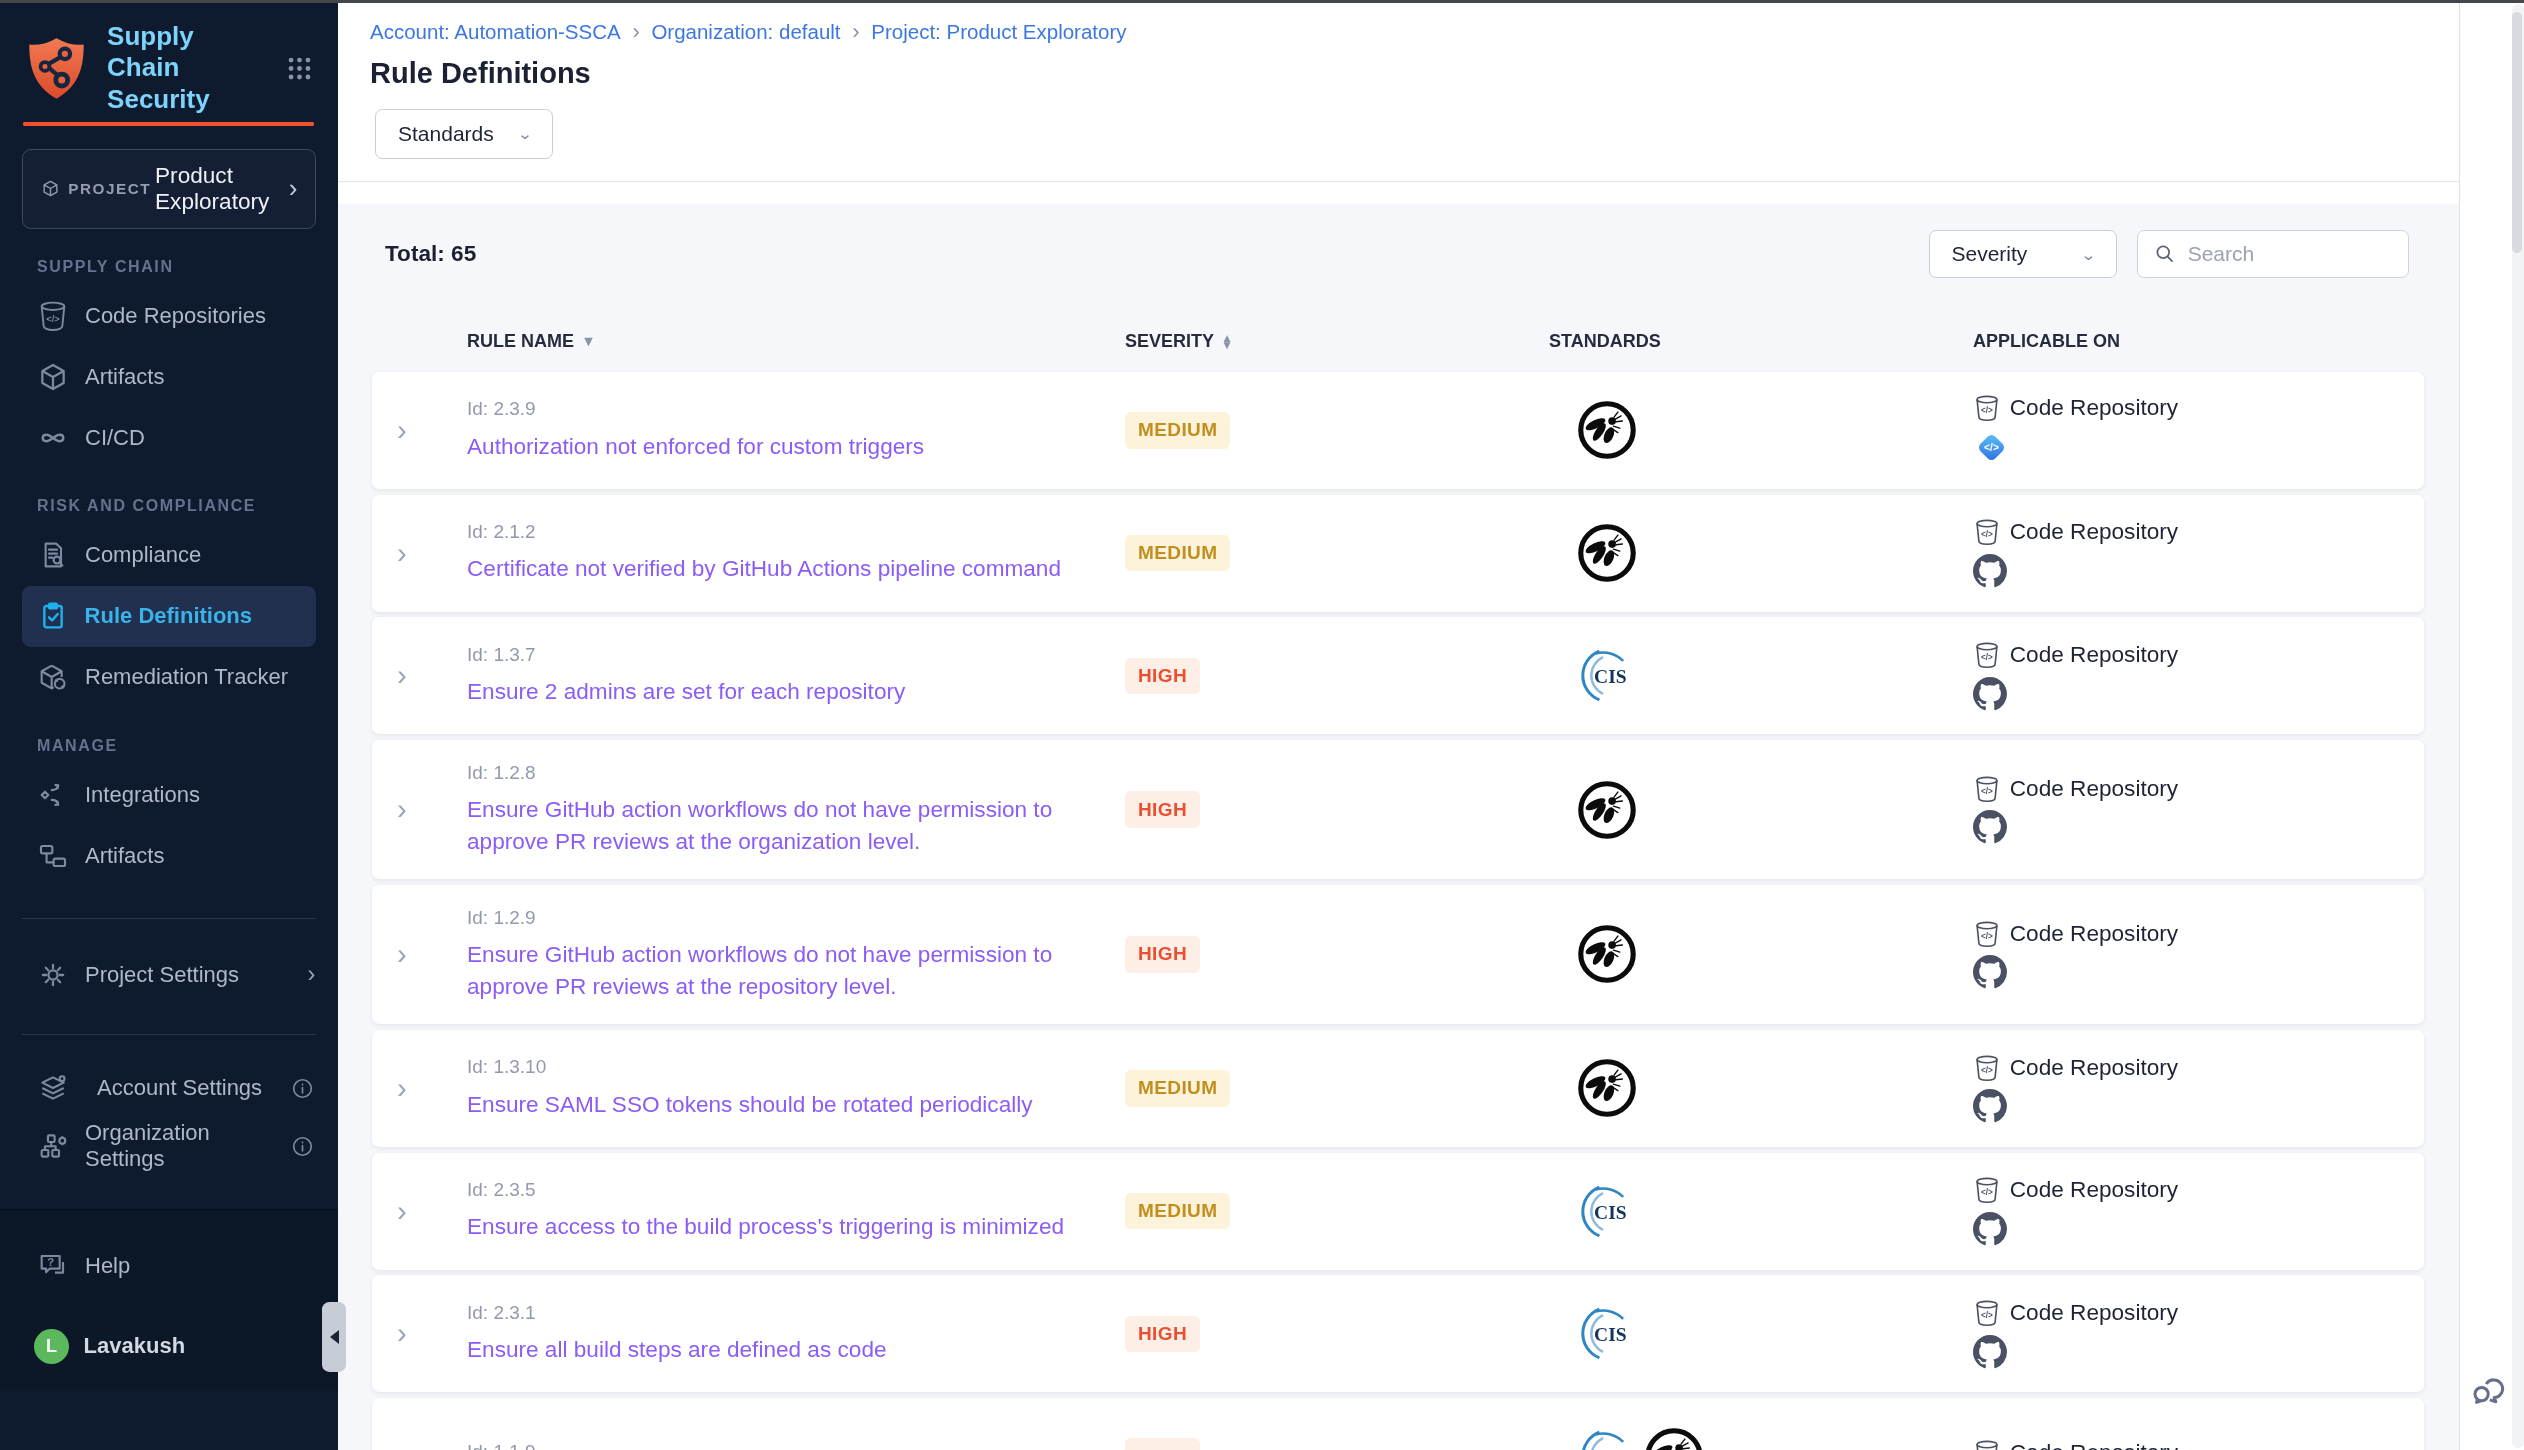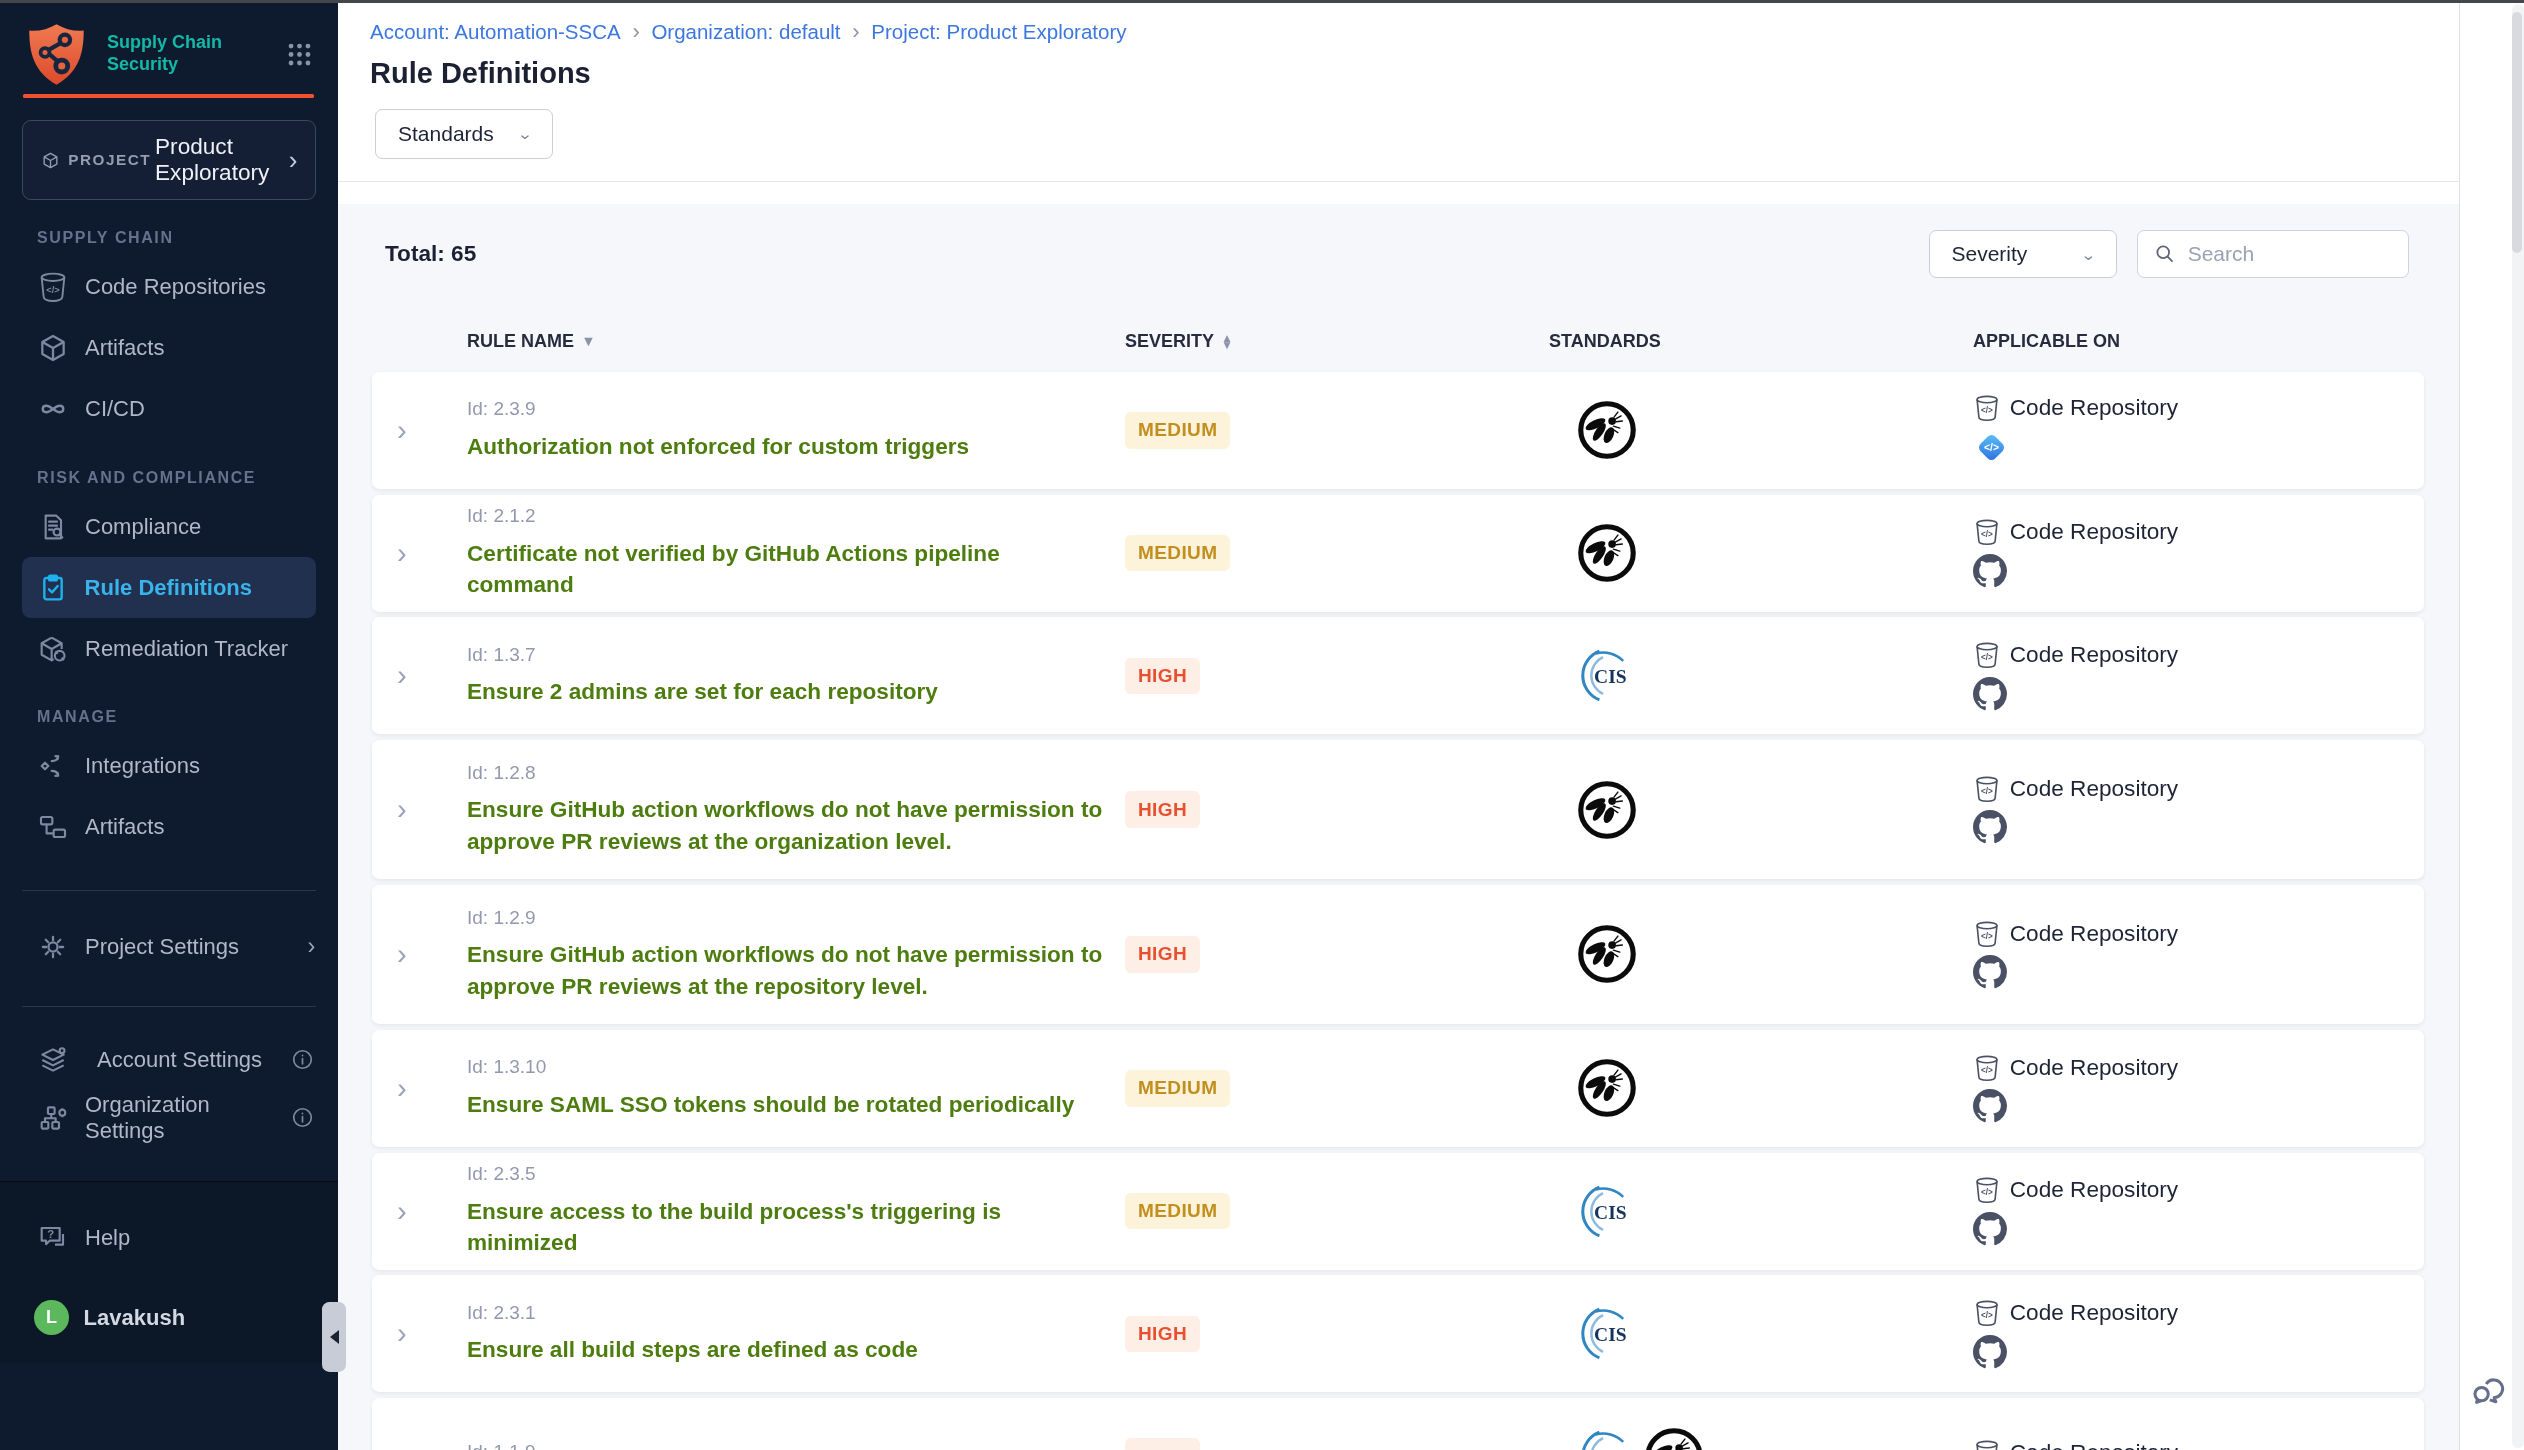--- a/index.html
+++ b/index.html
@@ -6,21 +6,21 @@
   html,body { width:2525px; height:1451px; overflow:hidden; font-family:"Liberation Sans", sans-serif; background:#fff; }
   #stage { position:relative; width:2525px; height:1451px; overflow:hidden; }
 
   
   .top-strip { position:absolute; top:0; left:0; right:0; height:2.9px; background:#43474B; z-index:60; }
 
   
   .sidebar { position:absolute; left:0; top:0; bottom:0; width:338px; background:#0E1B2F; color:#B0B7C8; display:flex; flex-direction:column; z-index:10; }
   .side-header { display:flex; align-items:center; gap:17.5px; padding:20.5px 24px 0 22.6px; }
   .logo { width:67px; height:67px; flex:0 0 auto; }
-  .app-title { font-size:18px; font-weight:700; color:#14b8a6; line-height:1.22; max-width:153px; }
+  .app-title { font-size:26px; font-weight:700; color:#7dd3fc; line-height:1.22; max-width:153px; }
   .grid-ic { margin-left:auto; width:29px; height:29px; color:#8A92A6; cursor:pointer; }
   .orange-rule { height:3.7px; background:#F4502F; margin:6.6px 24px 0 22.6px; border-radius:1.5px; }
 
   .project-card { margin:22.6px 22px 0 22px; height:80px; border:1.5px solid #3C4862; border-radius:8.8px; background:#141F35; display:flex; align-items:center; padding:0 17.5px; cursor:pointer; }
   .pc-left { display:flex; gap:4px; }
   .pc-top { display:flex; align-items:center; gap:8.8px; color:#959CB0; }
   .pc-top svg { width:19px; height:19px; }
   .pc-label { font-size:15.3px; font-weight:700; letter-spacing:1.5px; color:#959CB0; }
   .pc-name { font-size:22.6px; color:#EEF1F6; }
   .pc-chev { margin-left:auto; font-size:26px; color:#C7CCD8; }
@@ -77,21 +77,21 @@
   .sort-down { font-size:14.6px; color:#8B93A8; }
   .sort-both { display:flex; flex-direction:column; line-height:.62; font-size:11.7px; color:#8B93A8; }
   .th.std { padding-left:0; }
 
   .tbody { margin:8.8px 35px 0 34px; }
   .row-card { background:#fff; border-radius:7.3px; box-shadow:0 1.5px 4.4px rgba(25,35,70,.07); height:117px; margin-bottom:5.8px; padding-left:22px; cursor:pointer; }
   .row-card.tall { height:139px; }
   .chev-cell { font-size:29px; color:#9AA3B8; padding-left:2.9px; }
   .name-cell { display:flex; flex-direction:column; gap:10.2px; }
   .rid { font-size:19px; color:#9299AE; }
-  .rname { font-size:22.6px; font-weight:700; color:#4d7c0f; line-height:1.4; max-width:643px; }
+  .rname { font-size:22.6px; font-weight:400; color:#8b5cf6; line-height:1.4; max-width:643px; }
   .badge { display:inline-block; padding:7.3px 13px; border-radius:5.8px; font-size:19px; font-weight:700; letter-spacing:0.4px; }
   .badge.medium { color:#C28E1E; background:#FCF3DA; }
   .badge.high { color:#E8502F; background:#FDEEE6; }
   .std-cell { display:flex; align-items:center; gap:5.8px; padding-left:26px; }
   .std-ic { width:64px; height:64px; }
   .std-ic.cis { width:61px; height:61px; }
   .app-cell { display:flex; flex-direction:column; align-items:flex-start; gap:7.3px; }
   .app-line { display:flex; align-items:center; gap:8.8px; font-size:22.6px; color:#1D2436; }
   .repo-ic { width:28px; height:28px; color:#4A5164; }
   .prov-ic { display:block; }

